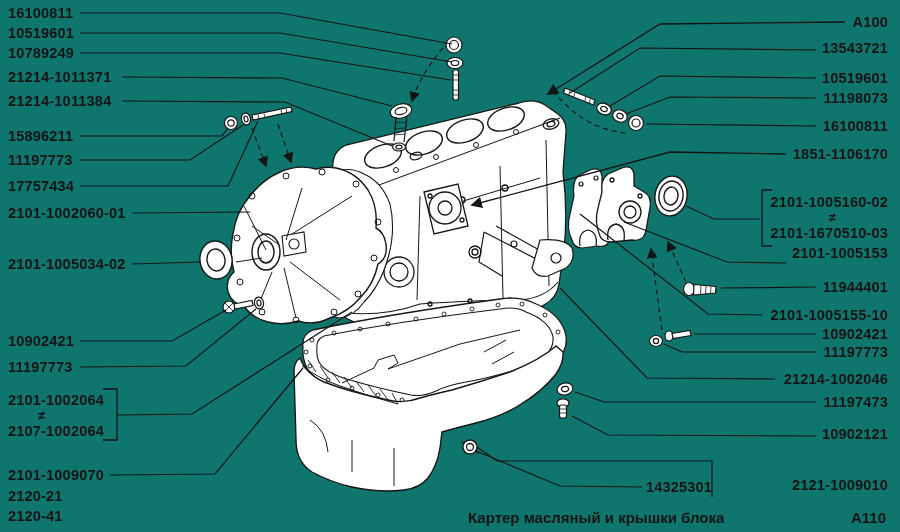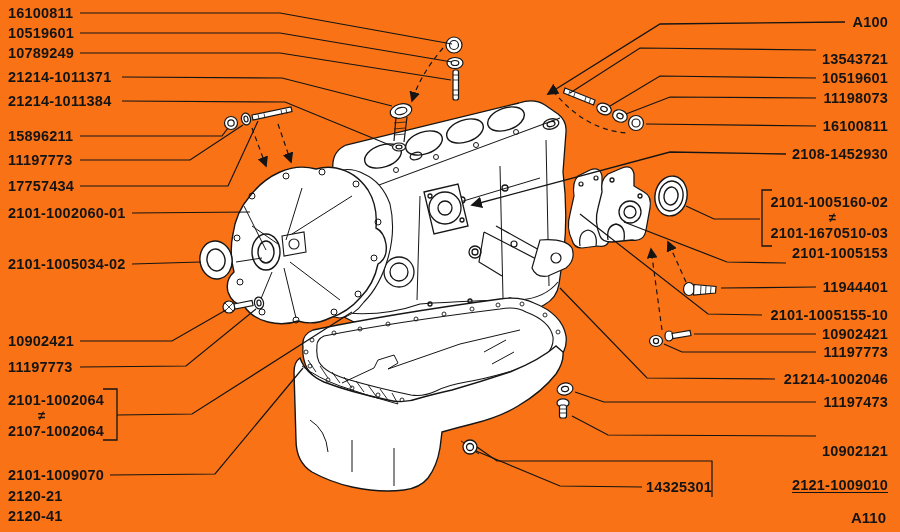--- a/index.html
+++ b/index.html
@@ -1,28 +1,28 @@
 <!DOCTYPE html>
 <html><head>
 <meta charset="utf-8">
 <style>
   html,body{margin:0;padding:0;background:#fff;}
   .stage{
-    position:relative;width:900px;height:532px;background:#f97316;overflow:hidden;
+    position:relative;width:900px;height:532px;background:#0f766e;overflow:hidden;
     font-family:"Liberation Sans","DejaVu Sans",sans-serif;color:#141414;
   }
   .stage svg{position:absolute;left:0;top:0;}
   .lbl{
     position:absolute;font-size:14.5px;font-weight:700;line-height:15px;
     white-space:nowrap;letter-spacing:0.2px;color:#141414;
   }
   .pl{left:8px;}
   .pr{right:12px;text-align:left;}
   .ne{font-size:13px;font-weight:700;}
-  .underlined{text-decoration:underline;text-underline-offset:2px;}
+  .underlined{text-underline-offset:2px;}
   .caption{position:absolute;font-size:15px;font-weight:700;white-space:nowrap;color:#141414;}
 </style>
 </head>
 <body>
 
 <div class="stage">
 
 <svg width="900" height="532" viewBox="0 0 900 532">
   <defs>
     <marker id="arw" viewBox="0 0 10 10" refX="8.5" refY="5" markerWidth="9" markerHeight="9" orient="auto">
@@ -318,34 +318,35 @@
 <div class="lbl pl" style="top:334px">10902421</div>
 <div class="lbl pl" style="top:360px">11197773</div>
 <div class="lbl pl" style="top:393px">2101-1002064</div>
 <div class="lbl ne" style="left:38px;top:408px">≠</div>
 <div class="lbl pl" style="top:424px">2107-1002064</div>
 <div class="lbl pl" style="top:468px">2101-1009070</div>
 <div class="lbl pl" style="top:489px">2120-21</div>
 <div class="lbl pl" style="top:509px">2120-41</div>
 
 <div class="lbl pr" style="top:15px">A100</div>
-<div class="lbl pr" style="top:52px">13543721</div>
+<div class="lbl pr" style="top:41px">13543721</div>
 <div class="lbl pr" style="top:71px">10519601</div>
 <div class="lbl pr" style="top:91px">11198073</div>
 <div class="lbl pr" style="top:119px">16100811</div>
-<div class="lbl pr" style="top:147px">2108-1452930</div>
+<div class="lbl pr" style="top:147px">1851-1106170</div>
 <div class="lbl pr" style="top:195px">2101-1005160-02</div>
 <div class="lbl ne" style="right:64px;top:210px">≠</div>
 <div class="lbl pr" style="top:226px">2101-1670510-03</div>
 <div class="lbl pr" style="top:246px">2101-1005153</div>
 <div class="lbl pr" style="top:280px">11944401</div>
 <div class="lbl pr" style="top:308px">2101-1005155-10</div>
 <div class="lbl pr" style="top:327px">10902421</div>
 <div class="lbl pr" style="top:345px">11197773</div>
 <div class="lbl pr" style="top:372px">21214-1002046</div>
 <div class="lbl pr" style="top:395px">11197473</div>
-<div class="lbl pr" style="top:444px">10902121</div>
+<div class="lbl pr" style="top:427px">10902121</div>
 <div class="lbl" style="left:646px;top:480px">14325301</div>
 <div class="lbl pr underlined" style="top:478px">2121-1009010</div>
 
+<div class="caption" style="left:468px;top:509px">Картер масляный и крышки блока</div>
 <div class="caption" style="right:14px;top:509px">A110</div>
 
 </div>
 
 </body></html>

